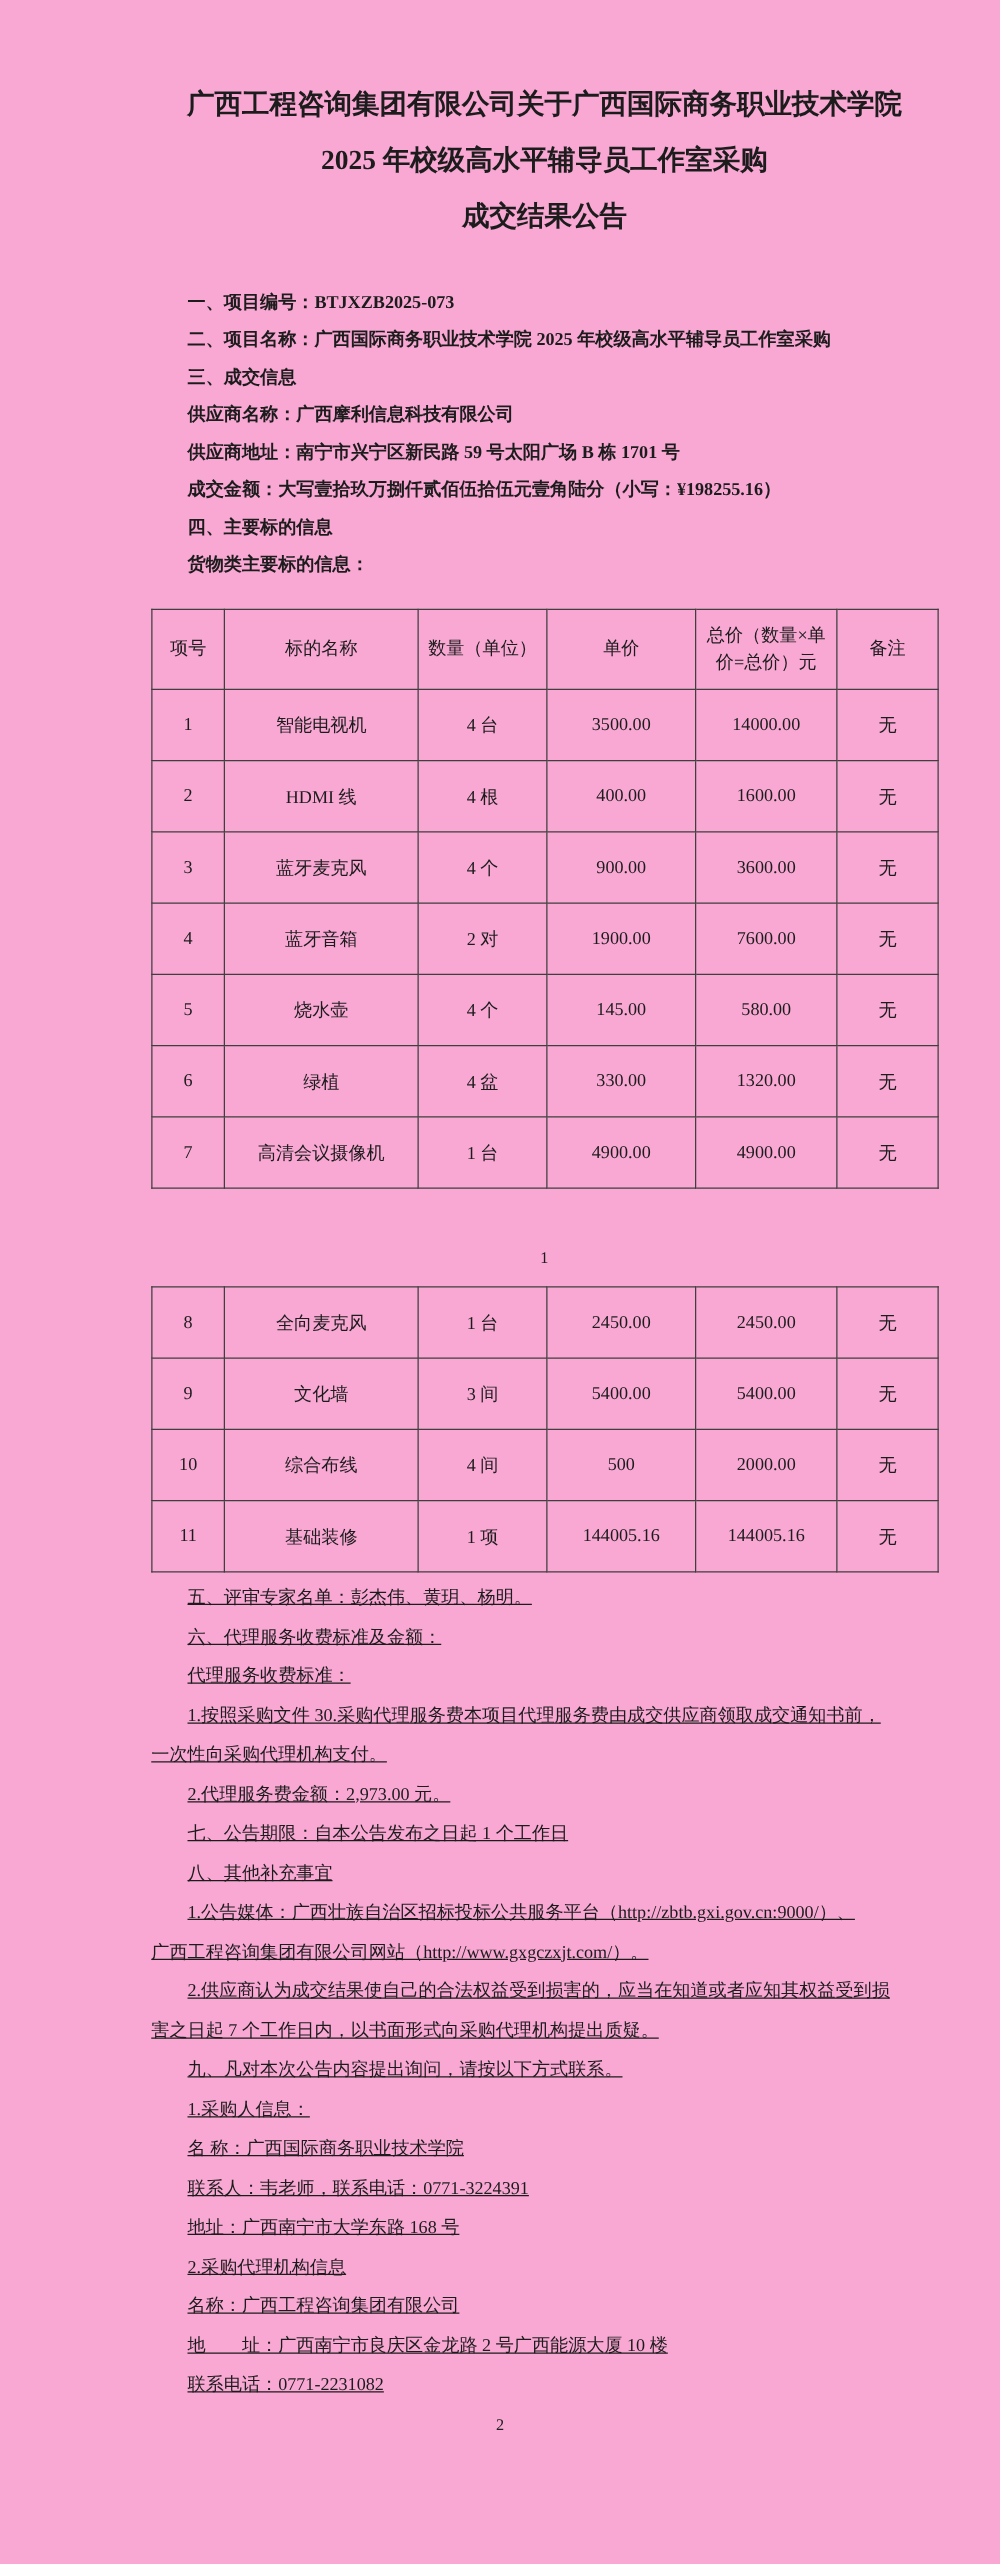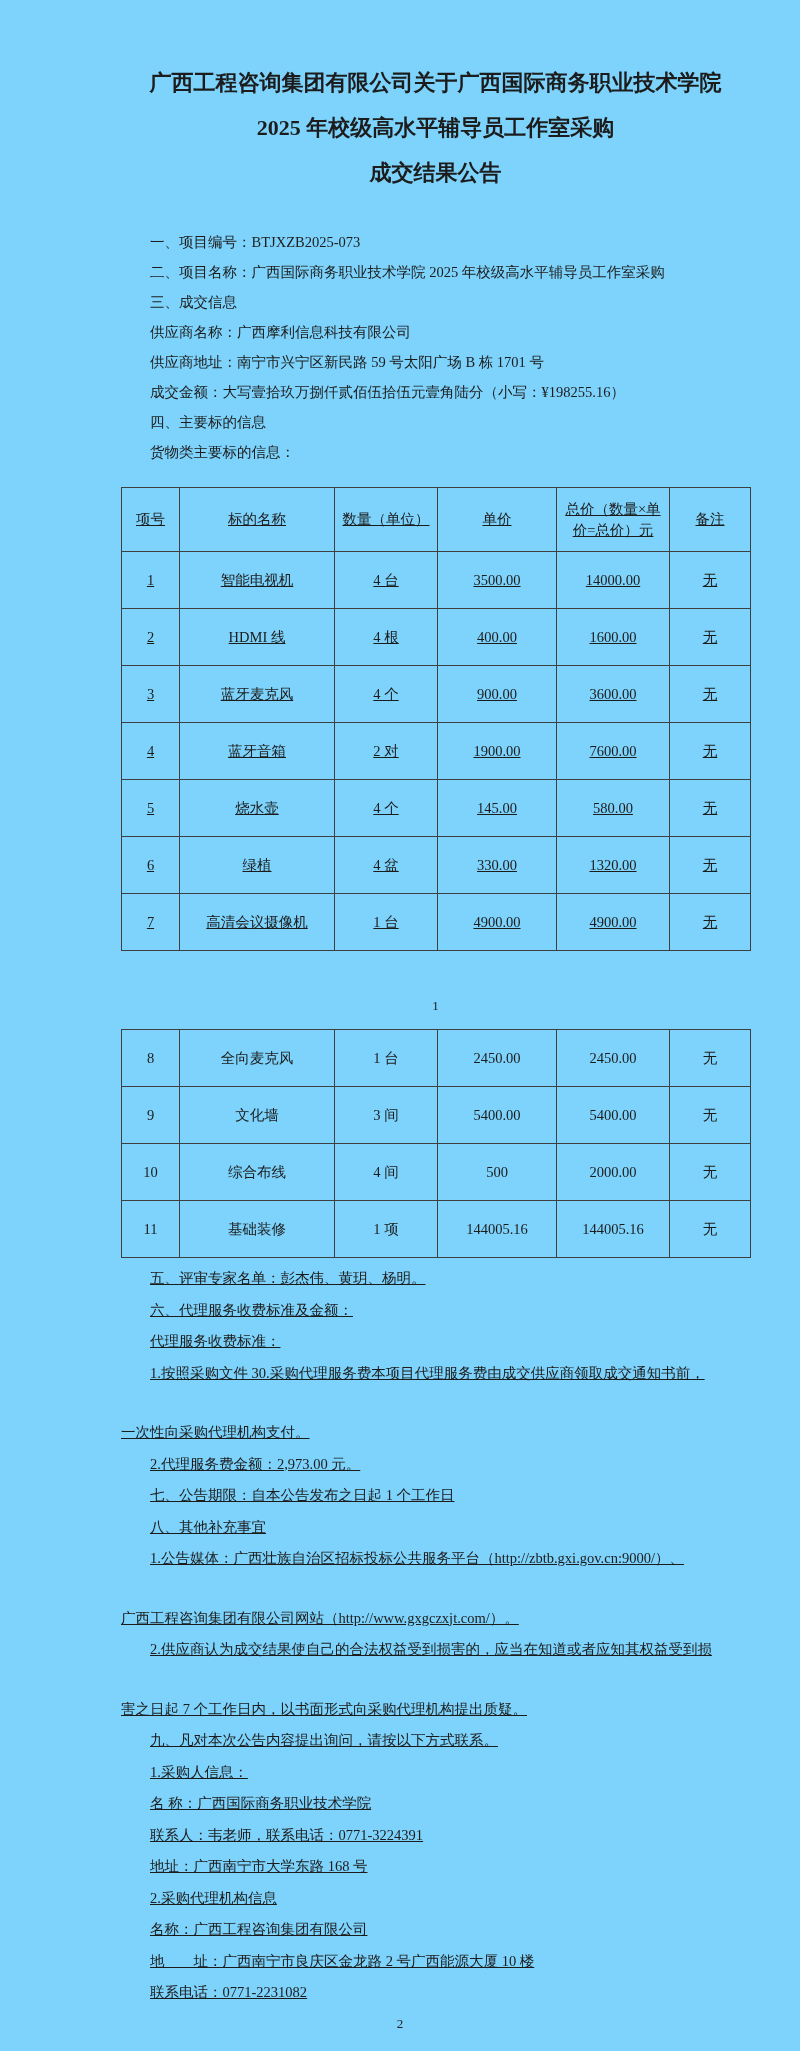--- a/index.html
+++ b/index.html
@@ -1,44 +1,44 @@
 <!DOCTYPE html>
 <html><head>
 <meta charset="utf-8">
 <style>
   html,body { margin:0; padding:0; background:#ffffff; }
   .page {
     position:relative;
     width:800px; height:2051px;
-    background:#7dd3fc;
+    background:#f9a8d4;
     color:#1c1c1c;
     font-family:"Liberation Serif","DejaVu Serif",serif;
     font-size:14.5px;
     overflow:hidden;
   }
   .content { padding:0 50px 0 121px; }
   .doc-title {
     padding-top:60px;
     text-align:center;
     font-weight:bold;
     font-size:22px;
     line-height:45px;
   }
-  .intro-block { margin-top:32px; }
+  .intro-block { margin-top:32px;font-weight:bold; }
   .line { line-height:30px; white-space:nowrap; }
   .body-block .line { line-height:31.5px; }
   .indent { padding-left:29px; }
-  .noindent { padding-left:0;margin-top:28px; }
+  .noindent { padding-left:0; }
   table.goods {
     border-collapse:collapse;
     table-layout:fixed;
     width:629px;
     font-size:14.5px;
   }
-  table.goods.t1 { margin-top:20px;text-decoration:underline; }
+  table.goods.t1 { margin-top:20px; }
   table.goods.t2 { margin-top:8px; }
   table.goods th, table.goods td {
     border:1px solid #3f3f3f;
     text-align:center;
     vertical-align:middle;
     font-weight:normal;
     padding:0 6px;
     overflow:hidden;
   }
   table.goods thead th { height:63px; line-height:21px; }

